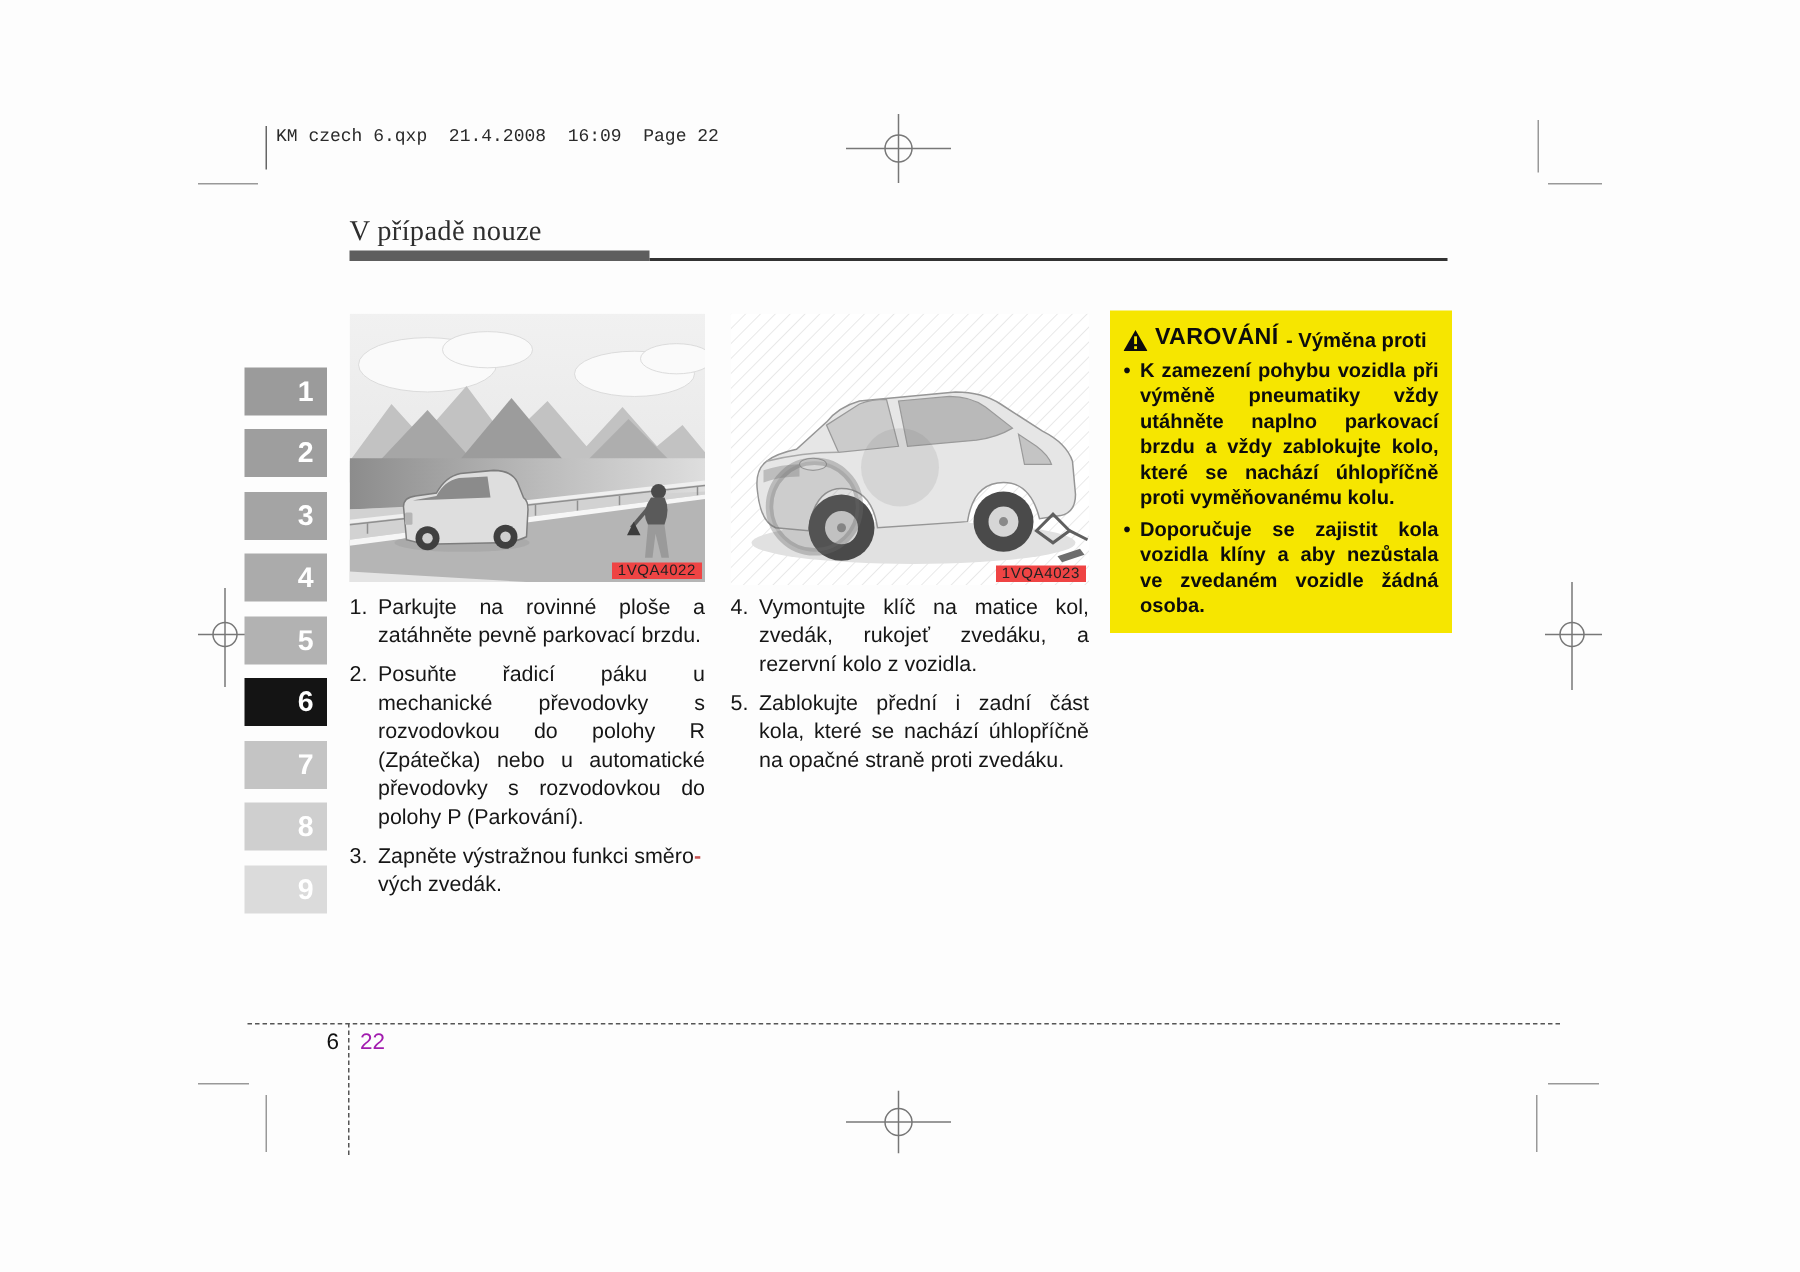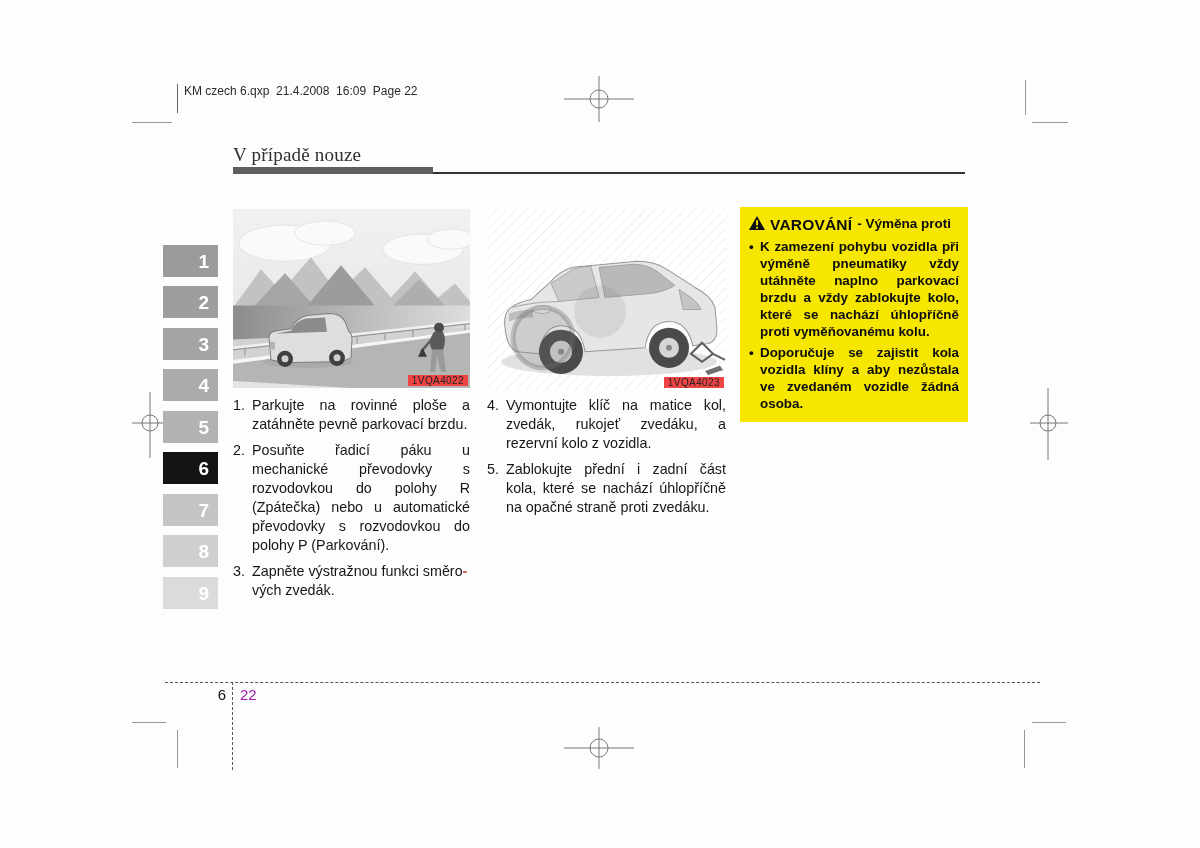--- a/index.html
+++ b/index.html
@@ -1,19 +1,19 @@
 <!DOCTYPE html>
 <html><head>
 <meta charset="utf-8">
 <style>
   *{margin:0;padding:0;box-sizing:border-box}
   html,body{width:1200px;height:848px}
   body{position:relative;background:#fdfdfd;font-family:"Liberation Sans",sans-serif;color:#1c1c1c;overflow:hidden}
 
-  .slug{position:absolute;left:184px;top:84px;font-family:Liberation Sans, sans-serif;font-size:12px;color:#2a2a2a;white-space:pre}
+  .slug{position:absolute;left:184px;top:84px;font-family:Liberation Mono, monospace;font-size:12px;color:#2a2a2a;white-space:pre}
 
   
   .mark{position:absolute;background:#999}
   .mark.dark{background:#666}
 
   
   .regmark{position:absolute}
 
   
   .page-title{position:absolute;left:233px;top:144px;font-family:"Liberation Serif",serif;font-size:19px;color:#2e2e2e;letter-spacing:.2px}
@@ -44,21 +44,21 @@
   .col1{left:233px;width:237px}
   .col2{left:487px;width:239px}
   .section-title{font-size:15px;font-weight:bold;font-style:italic;margin-bottom:5px;color:#111}
   .step{display:flex;margin-bottom:7px}
   .step-num{flex:none;width:19px}
   .step-text{flex:1;text-align:justify}
   .red-hyphen{color:#c65555;font-weight:bold}
 
   
   .warning{position:absolute;left:740px;top:207px;width:228px;background:#f6e600;padding:9px 9px 10px 9px}
-  .warning-title-row{display:flex;align-items:flex-start;gap:5px;margin-bottom:4px}
+  .warning-title-row{display:flex;align-items:flex-end;gap:5px;margin-bottom:4px}
   .warning-title{font-size:15.5px;font-weight:bold;color:#0c0c0c;letter-spacing:.2px}
   .warning-subtitle{font-size:13.5px;font-weight:bold;color:#0c0c0c}
   .warn-bullet{display:flex;font-size:13.4px;line-height:17px;font-weight:bold;color:#0c0c0c;margin-bottom:4px}
   .warn-bullet:last-child{margin-bottom:0}
   .bullet-dot{flex:none;width:11px}
   .bullet-text{flex:1;text-align:justify}
 
   
   .footer-dash-h{position:absolute;left:165px;top:682px;width:875px;border-top:1px dashed #555}
   .footer-dash-v{position:absolute;left:232px;top:682px;height:88px;border-left:1px dashed #555}

